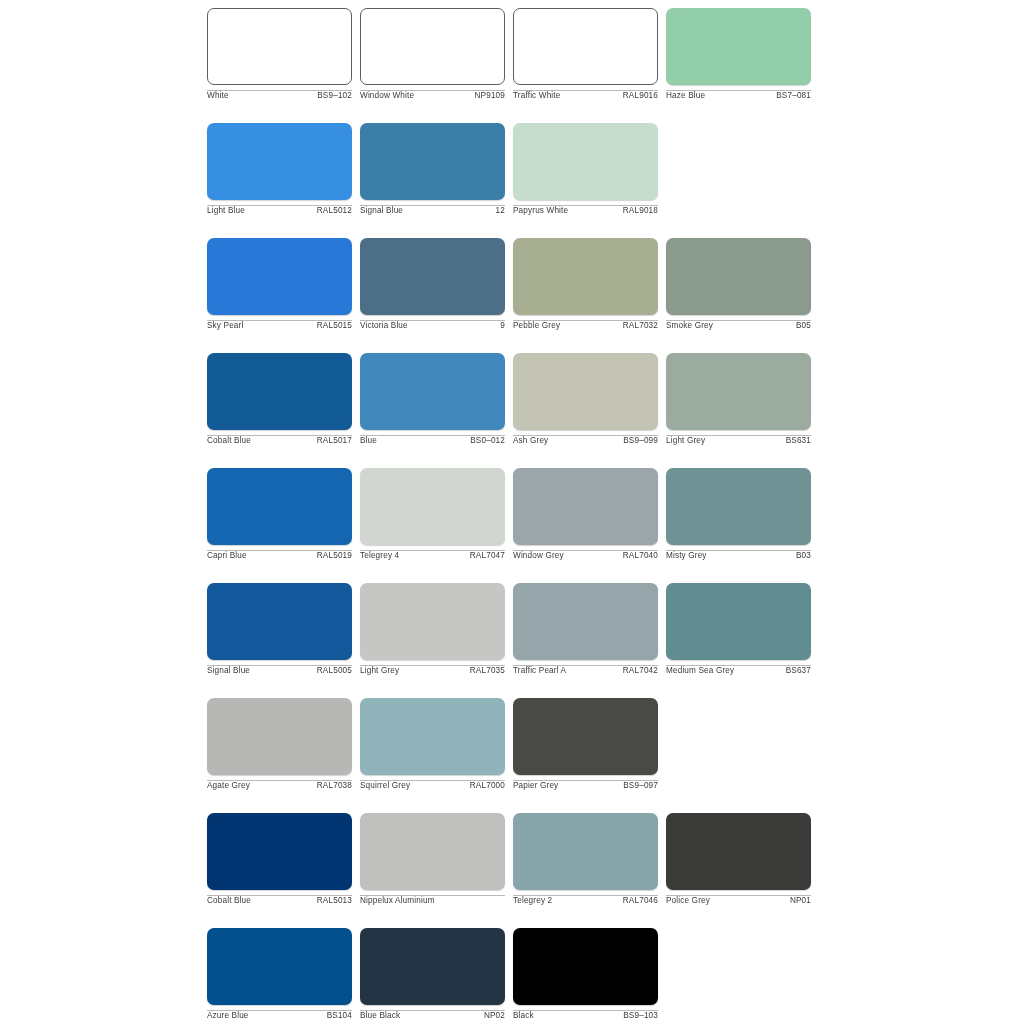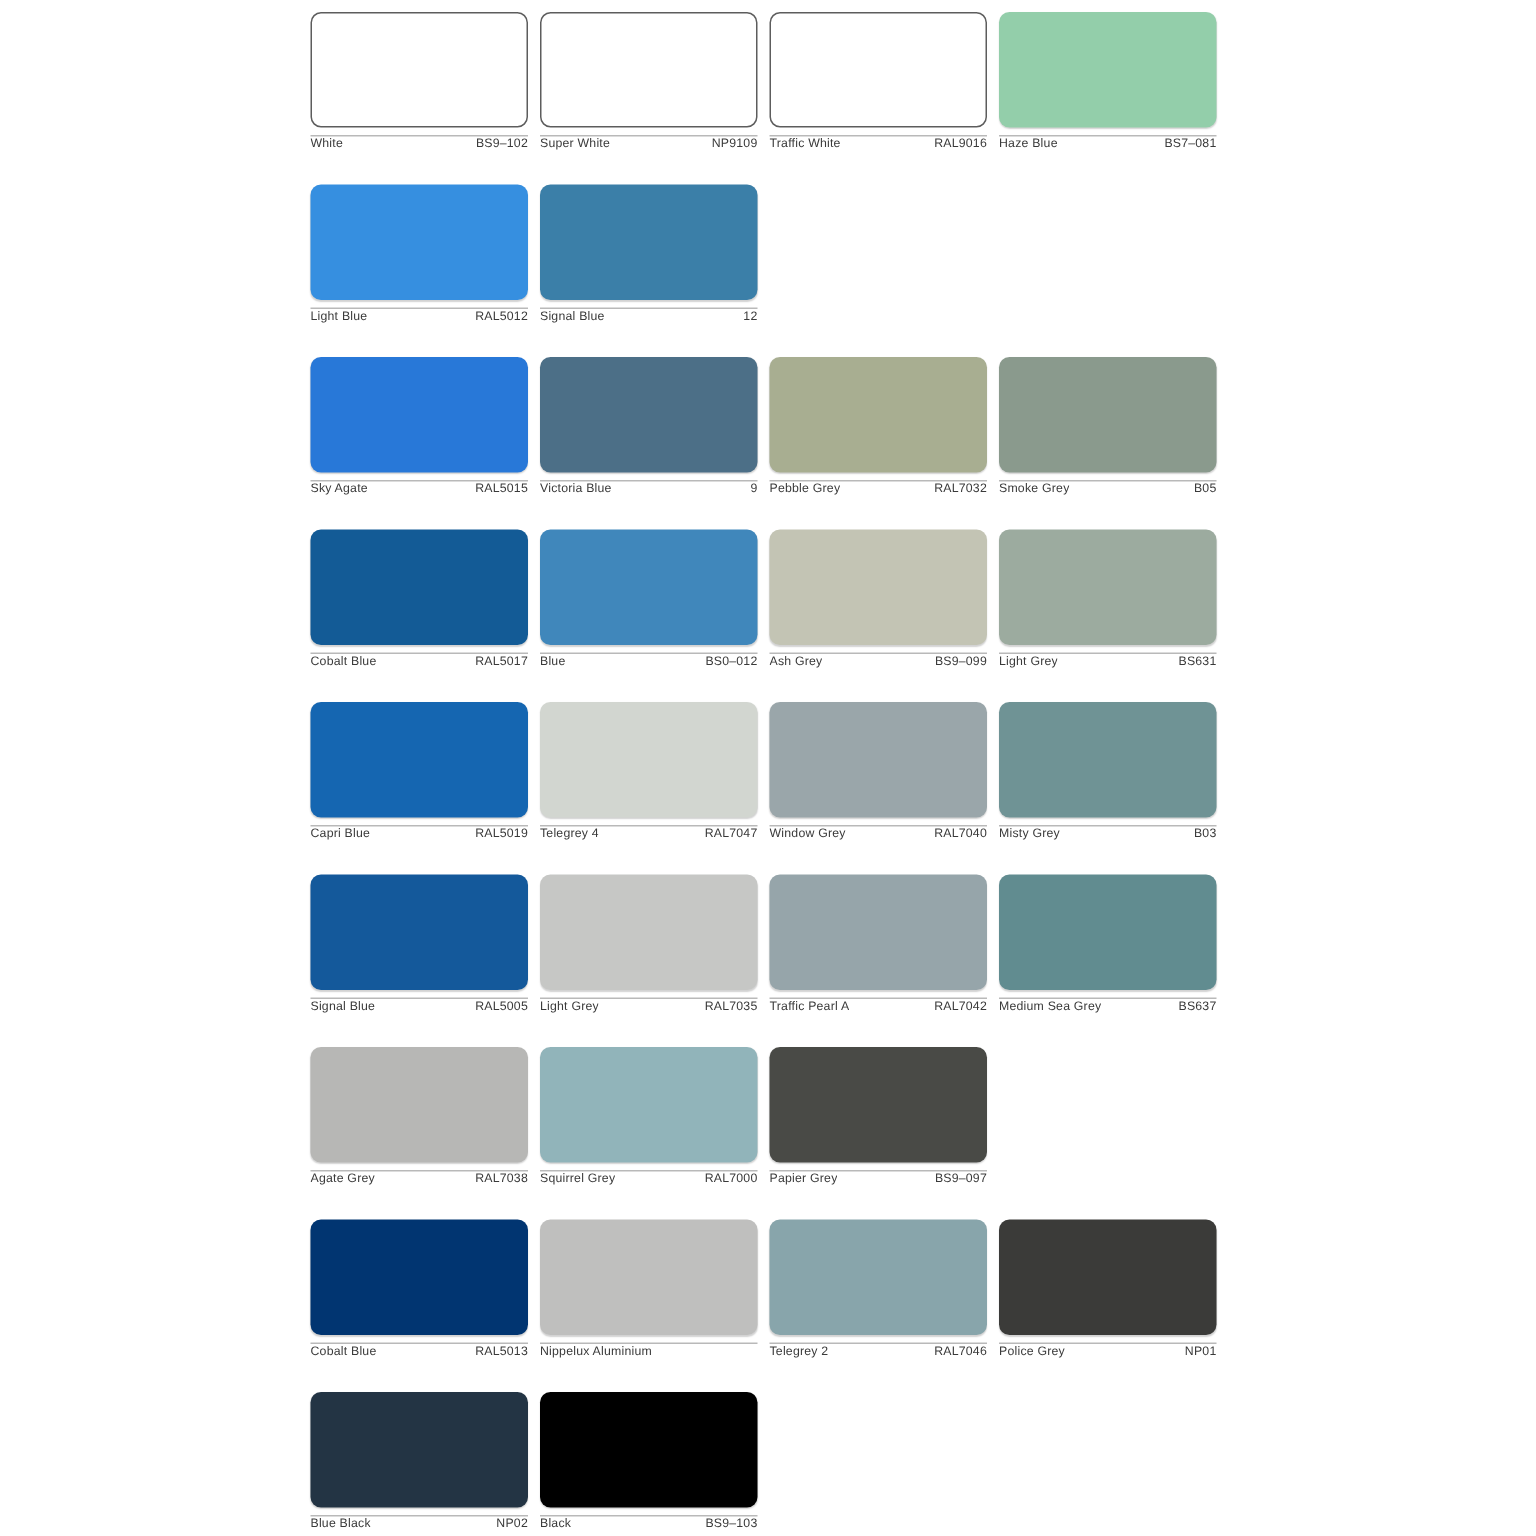--- a/index.html
+++ b/index.html
@@ -82,21 +82,21 @@
       <div class="swatch-cell">
         <div class="swatch-chip outlined" style="background: rgb(255, 255, 255);"></div>
         <div class="swatch-label-bar">
           <span class="swatch-name">White</span>
           <span class="swatch-code">BS9–102</span>
         </div>
       </div>
       <div class="swatch-cell">
         <div class="swatch-chip outlined" style="background: rgb(255, 255, 255);"></div>
         <div class="swatch-label-bar">
-          <span class="swatch-name">Super White</span>
+          <span class="swatch-name">Window White</span>
           <span class="swatch-code">NP9109</span>
         </div>
       </div>
       <div class="swatch-cell">
         <div class="swatch-chip outlined" style="background: rgb(255, 255, 255);"></div>
         <div class="swatch-label-bar">
           <span class="swatch-name">Traffic White</span>
           <span class="swatch-code">RAL9016</span>
         </div>
       </div>
@@ -116,26 +116,33 @@
           <span class="swatch-code">RAL5012</span>
         </div>
       </div>
       <div class="swatch-cell">
         <div class="swatch-chip" style="background: rgb(59, 127, 168);"></div>
         <div class="swatch-label-bar">
           <span class="swatch-name">Signal Blue</span>
           <span class="swatch-code">12</span>
         </div>
       </div>
+      <div class="swatch-cell">
+        <div class="swatch-chip" style="background: rgb(198, 221, 205);"></div>
+        <div class="swatch-label-bar">
+          <span class="swatch-name">Papyrus White</span>
+          <span class="swatch-code">RAL9018</span>
+        </div>
+      </div>
     </div>
     <div class="swatch-row">
       <div class="swatch-cell">
         <div class="swatch-chip" style="background: rgb(40, 120, 216);"></div>
         <div class="swatch-label-bar">
-          <span class="swatch-name">Sky Agate</span>
+          <span class="swatch-name">Sky Pearl</span>
           <span class="swatch-code">RAL5015</span>
         </div>
       </div>
       <div class="swatch-cell">
         <div class="swatch-chip" style="background: rgb(76, 111, 135);"></div>
         <div class="swatch-label-bar">
           <span class="swatch-name">Victoria Blue</span>
           <span class="swatch-code">9</span>
         </div>
       </div>
@@ -292,20 +299,27 @@
       <div class="swatch-cell">
         <div class="swatch-chip" style="background: rgb(59, 59, 57);"></div>
         <div class="swatch-label-bar">
           <span class="swatch-name">Police Grey</span>
           <span class="swatch-code">NP01</span>
         </div>
       </div>
     </div>
     <div class="swatch-row">
       <div class="swatch-cell">
+        <div class="swatch-chip" style="background: rgb(3, 80, 143);"></div>
+        <div class="swatch-label-bar">
+          <span class="swatch-name">Azure Blue</span>
+          <span class="swatch-code">BS104</span>
+        </div>
+      </div>
+      <div class="swatch-cell">
         <div class="swatch-chip" style="background: rgb(35, 52, 68);"></div>
         <div class="swatch-label-bar">
           <span class="swatch-name">Blue Black</span>
           <span class="swatch-code">NP02</span>
         </div>
       </div>
       <div class="swatch-cell">
         <div class="swatch-chip" style="background: rgb(0, 0, 0);"></div>
         <div class="swatch-label-bar">
           <span class="swatch-name">Black</span>

